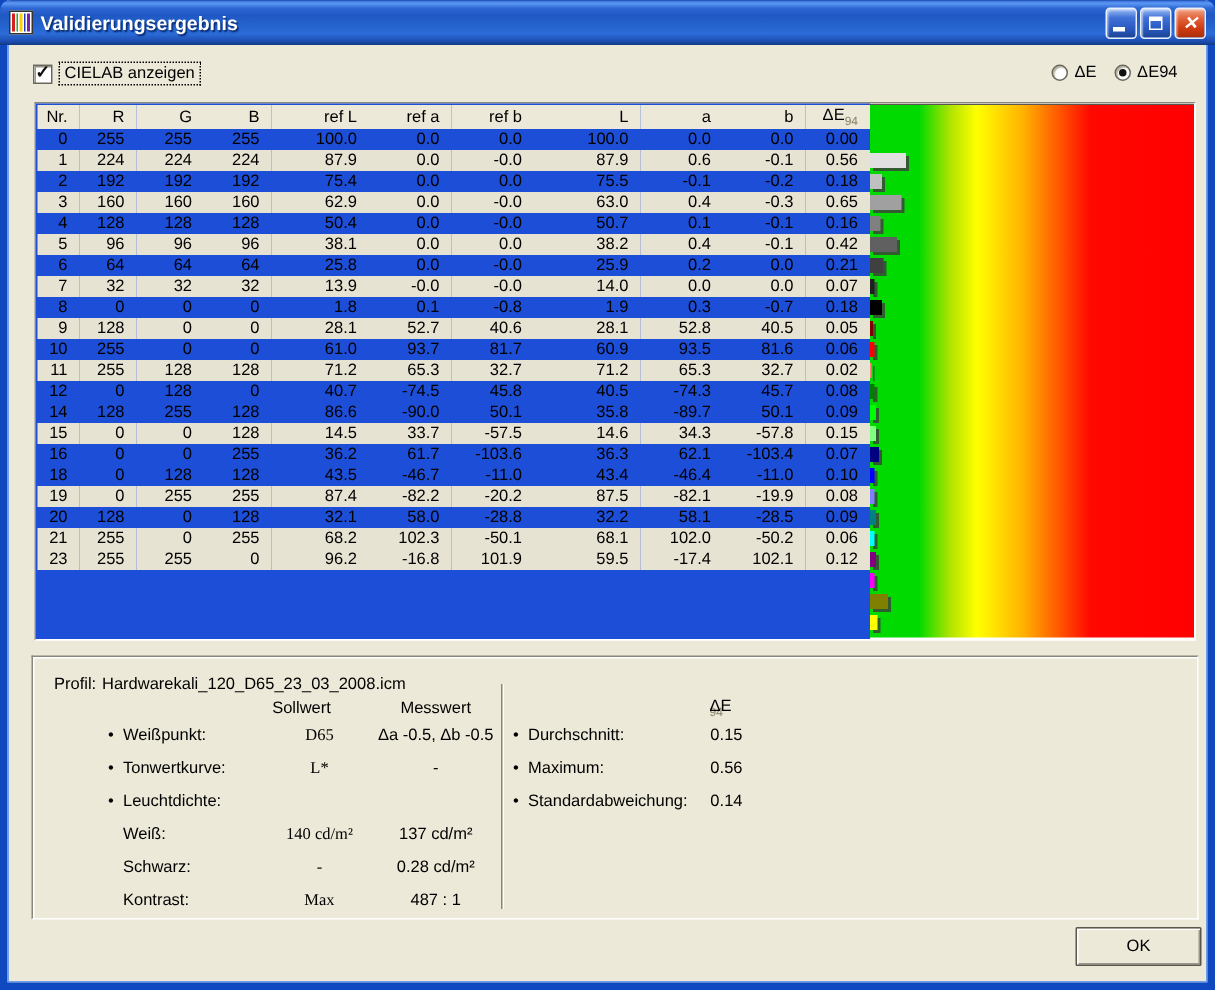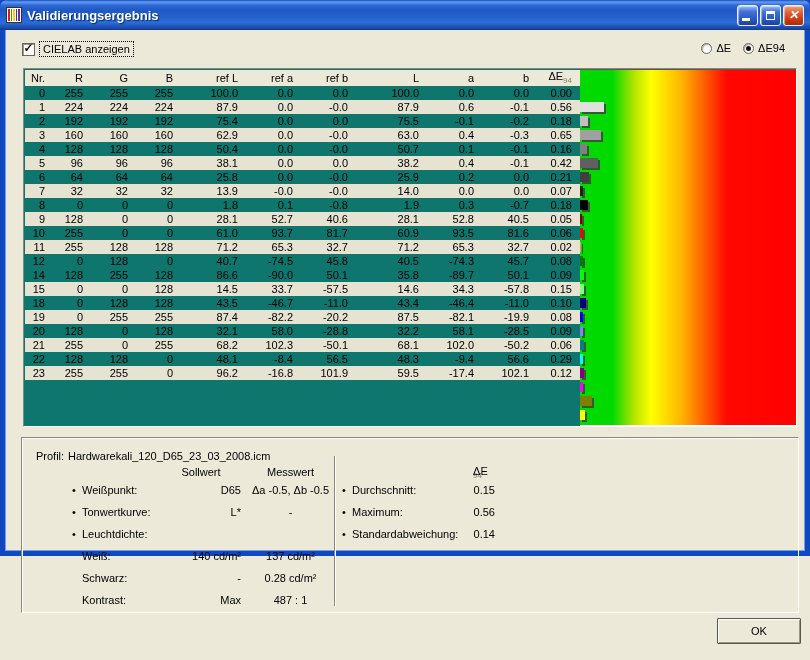--- a/index.html
+++ b/index.html
@@ -1,19 +1,19 @@
 <!DOCTYPE html>
 <html><head>
 <meta charset="utf-8">
 <style>
   * { margin:0; padding:0; box-sizing:border-box; }
   html,body { width:810px; height:660px; overflow:hidden; }
   body { font-family:"Liberation Sans", sans-serif; background:#ECE9D8; }
 
-  .window { position:relative; width:810px; height:556px;
+  .window { position:relative; width:810px; height:660px;
     border-left:5px solid #1048c0; border-right:5px solid #1048c0; border-bottom:5px solid #1048c0;
     box-shadow: inset 1px 0 0 #6ea0f0, inset -1px 0 0 #6ea0f0, inset 0 -1px 0 #6ea0f0;
     background:#ECE9D8; }
 
   
   .titlebar { position:absolute; left:-5px; top:0; width:810px; height:30px;
     background: linear-gradient(180deg,#1a48a8 0%, #4a84ec 4%, #5a96f0 8%, #2e68d4 18%, #2058c4 34%, #2462cc 55%, #2b6cd8 75%, #1c4cb0 92%, #123a80 100%);
     border-radius:7px 7px 0 0; display:flex; align-items:center; padding:0 6px; }
   .app-icon { width:16px; height:16px; background:#fff; border:1px solid #333;
     display:flex; align-items:stretch; justify-content:center; gap:1px; padding:1px; margin-right:5px; }
@@ -39,21 +39,21 @@
   .radio-group { position:absolute; right:20px; top:42px; display:flex; gap:12px; align-items:center; }
   .radio-item { display:flex; align-items:center; gap:4px; font-size:11px; }
   .radio { width:11px; height:11px; border-radius:50%; background:#fff; border:1px solid #6a675a;
     box-shadow: inset 1px 1px 1px #b0ad9e; display:flex; align-items:center; justify-content:center; }
   .radio .dot { width:5px; height:5px; border-radius:50%; background:#111; }
 
   
   .main-panel { position:absolute; left:18px; top:68px; width:774px; height:359px;
     border:1px solid #8a887c; border-right-color:#fff; border-bottom-color:#fff;
     box-shadow: inset 1px 1px 0 #5a584e; display:flex; background:#fff; }
-  .table-wrap { width:556px; background:#0f766e; padding-left:1px; padding-top:1px; }
+  .table-wrap { width:556px; background:#1d4ed8; padding-left:1px; padding-top:1px; }
   table { table-layout:fixed; width:555px; border-collapse:collapse; }
   th { height:16px; font-size:11px; font-weight:normal; text-align:right; padding-right:8px;
     background:#ECE9D8; white-space:nowrap; }
   td { height:14px; font-size:11px; text-align:right; padding-right:8px; white-space:nowrap; }
   tr.alt td { background:#E7E3D2; }
   th sub, .de-h sub { font-size:8px; color:#8a8068; }
 
   .gradient-area { flex:1; position:relative; margin-top:1px; margin-bottom:1px;
     background: linear-gradient(to right, #00da00 0%, #00da00 15%, #b4e400 25%, #ffff00 33%, #ffb400 47%, #ff5a00 58%, #ff0800 68%, #ff0000 100%); }
   .de-bar { position:absolute; left:0; height:10px; box-shadow:2px 2px 0 rgba(60,60,60,.8); }
@@ -65,21 +65,21 @@
   .profile-panel span { position:absolute; white-space:nowrap; }
   .p-profil-label { left:14px; top:12px; }
   .p-profil-name { left:46px; top:12px; }
   .col-h.soll-h { left:139px; top:28px; width:80px; text-align:center; }
   .col-h.mess-h { left:216px; top:28px; width:105px; text-align:center; }
   .de-h { left:428px; top:27px; width:55px; text-align:center; position:absolute; }
   .v-divider { position:absolute; left:312px; top:18px; width:1px; height:150px;
     background:#8a887c; box-shadow:1px 0 0 #fff; }
   .bullet-l { left:50px; }
   .item-label { left:60px; }
-  .soll-val { left:139px; width:80px; text-align:right; }
+  .soll-val { left:151px; width:80px; text-align:center;font-family:Liberation Serif, serif; }
   .mess-val { left:216px; width:105px; text-align:center; }
   .bullet-r { left:320px; }
   .stat-label { left:330px; }
   .stat-value { left:433px; width:40px; text-align:right; }
 
   
   .ok { position:absolute; left:712px; top:618px; width:84px; height:26px;
     font-family:"Liberation Sans", sans-serif; font-size:11px; color:#000;
     background:#ECE9D8; border:1px solid #5a584e; border-radius:1px;
     box-shadow: inset 1px 1px 0 #fff, inset -1px -1px 0 #9a978a; cursor:default; }
@@ -352,20 +352,33 @@
               <td>128</td>
               <td>14.5</td>
               <td>33.7</td>
               <td>-57.5</td>
               <td>14.6</td>
               <td>34.3</td>
               <td>-57.8</td>
               <td>0.15</td>
             </tr>
             <tr>
+              <td>16</td>
+              <td>0</td>
+              <td>0</td>
+              <td>255</td>
+              <td>36.2</td>
+              <td>61.7</td>
+              <td>-103.6</td>
+              <td>36.3</td>
+              <td>62.1</td>
+              <td>-103.4</td>
+              <td>0.07</td>
+            </tr>
+            <tr>
               <td>18</td>
               <td>0</td>
               <td>128</td>
               <td>128</td>
               <td>43.5</td>
               <td>-46.7</td>
               <td>-11.0</td>
               <td>43.4</td>
               <td>-46.4</td>
               <td>-11.0</td>
@@ -402,33 +415,20 @@
               <td>255</td>
               <td>0</td>
               <td>255</td>
               <td>68.2</td>
               <td>102.3</td>
               <td>-50.1</td>
               <td>68.1</td>
               <td>102.0</td>
               <td>-50.2</td>
               <td>0.06</td>
-            </tr>
-            <tr>
-              <td>22</td>
-              <td>128</td>
-              <td>128</td>
-              <td>0</td>
-              <td>48.1</td>
-              <td>-8.4</td>
-              <td>56.5</td>
-              <td>48.3</td>
-              <td>-9.4</td>
-              <td>56.6</td>
-              <td>0.29</td>
             </tr>
             <tr class="alt">
               <td>23</td>
               <td>255</td>
               <td>255</td>
               <td>0</td>
               <td>96.2</td>
               <td>-16.8</td>
               <td>101.9</td>
               <td>59.5</td>

